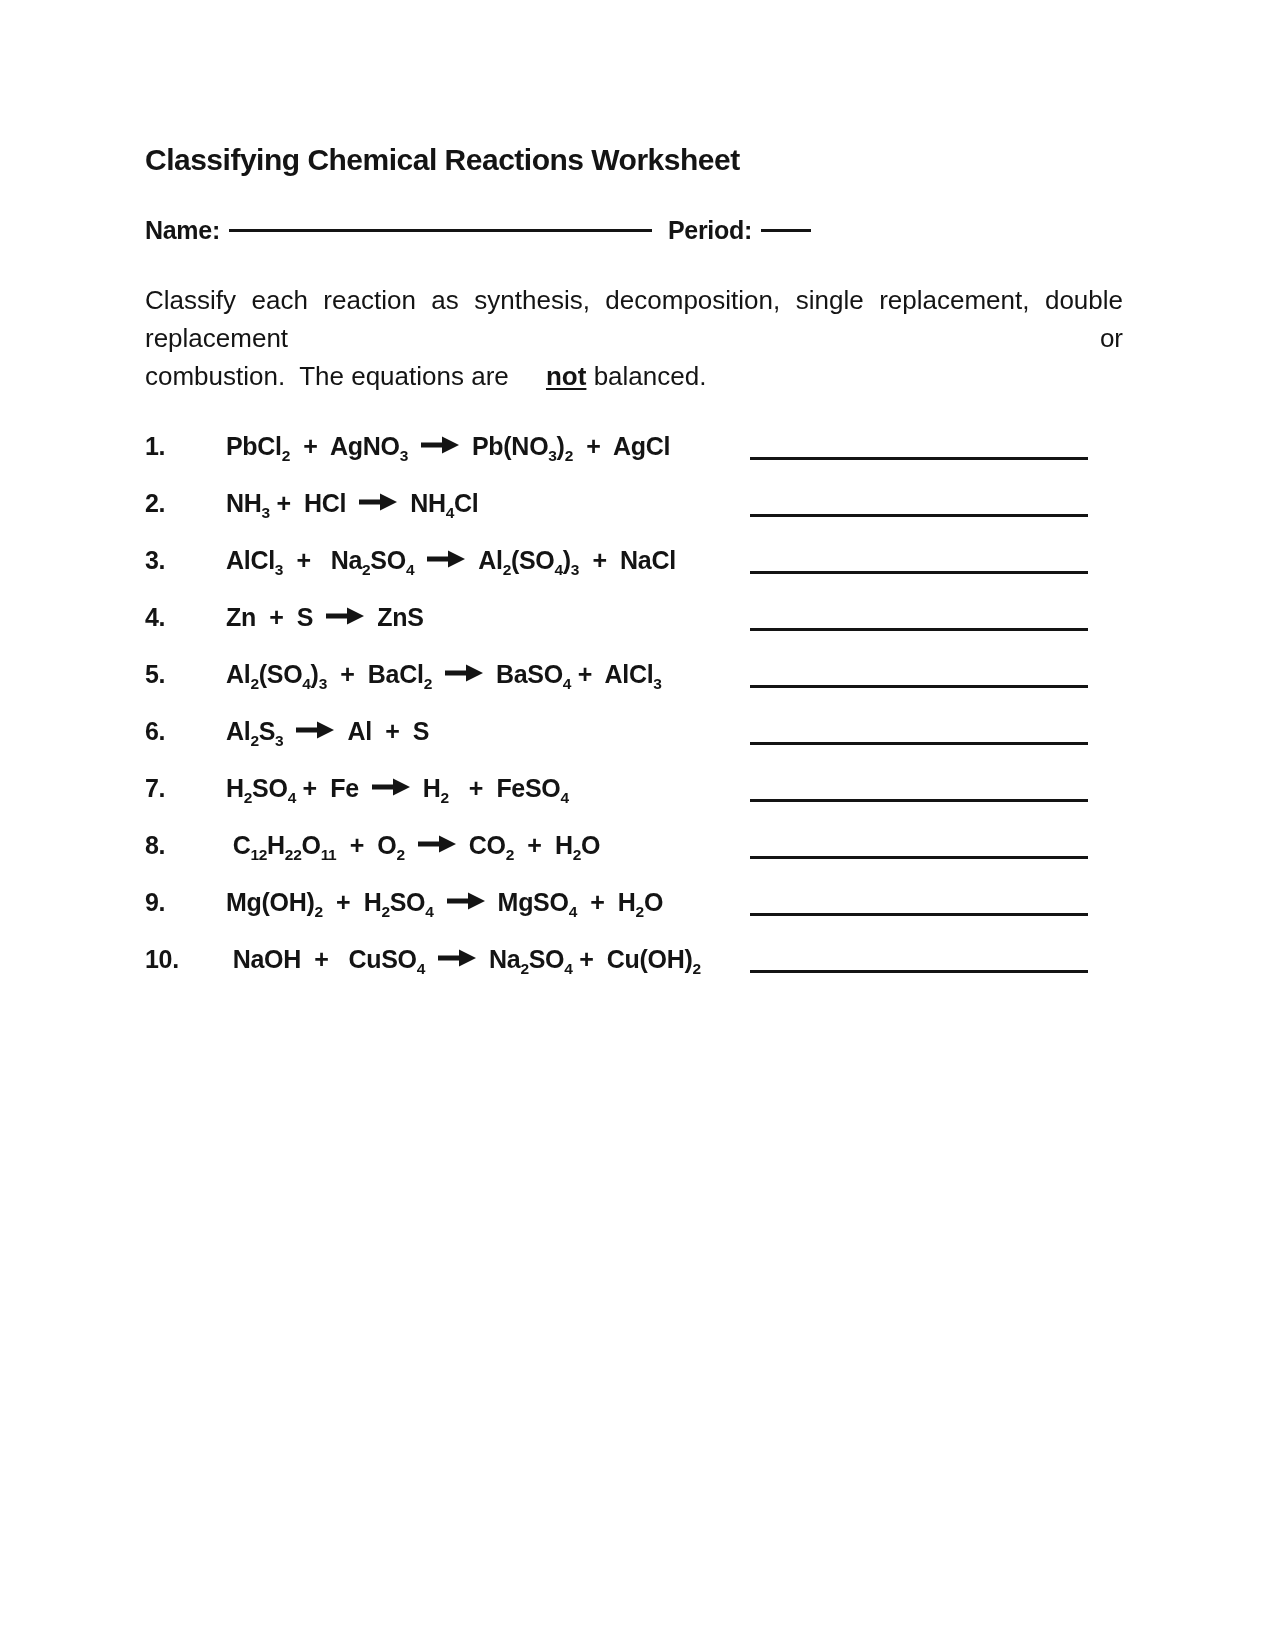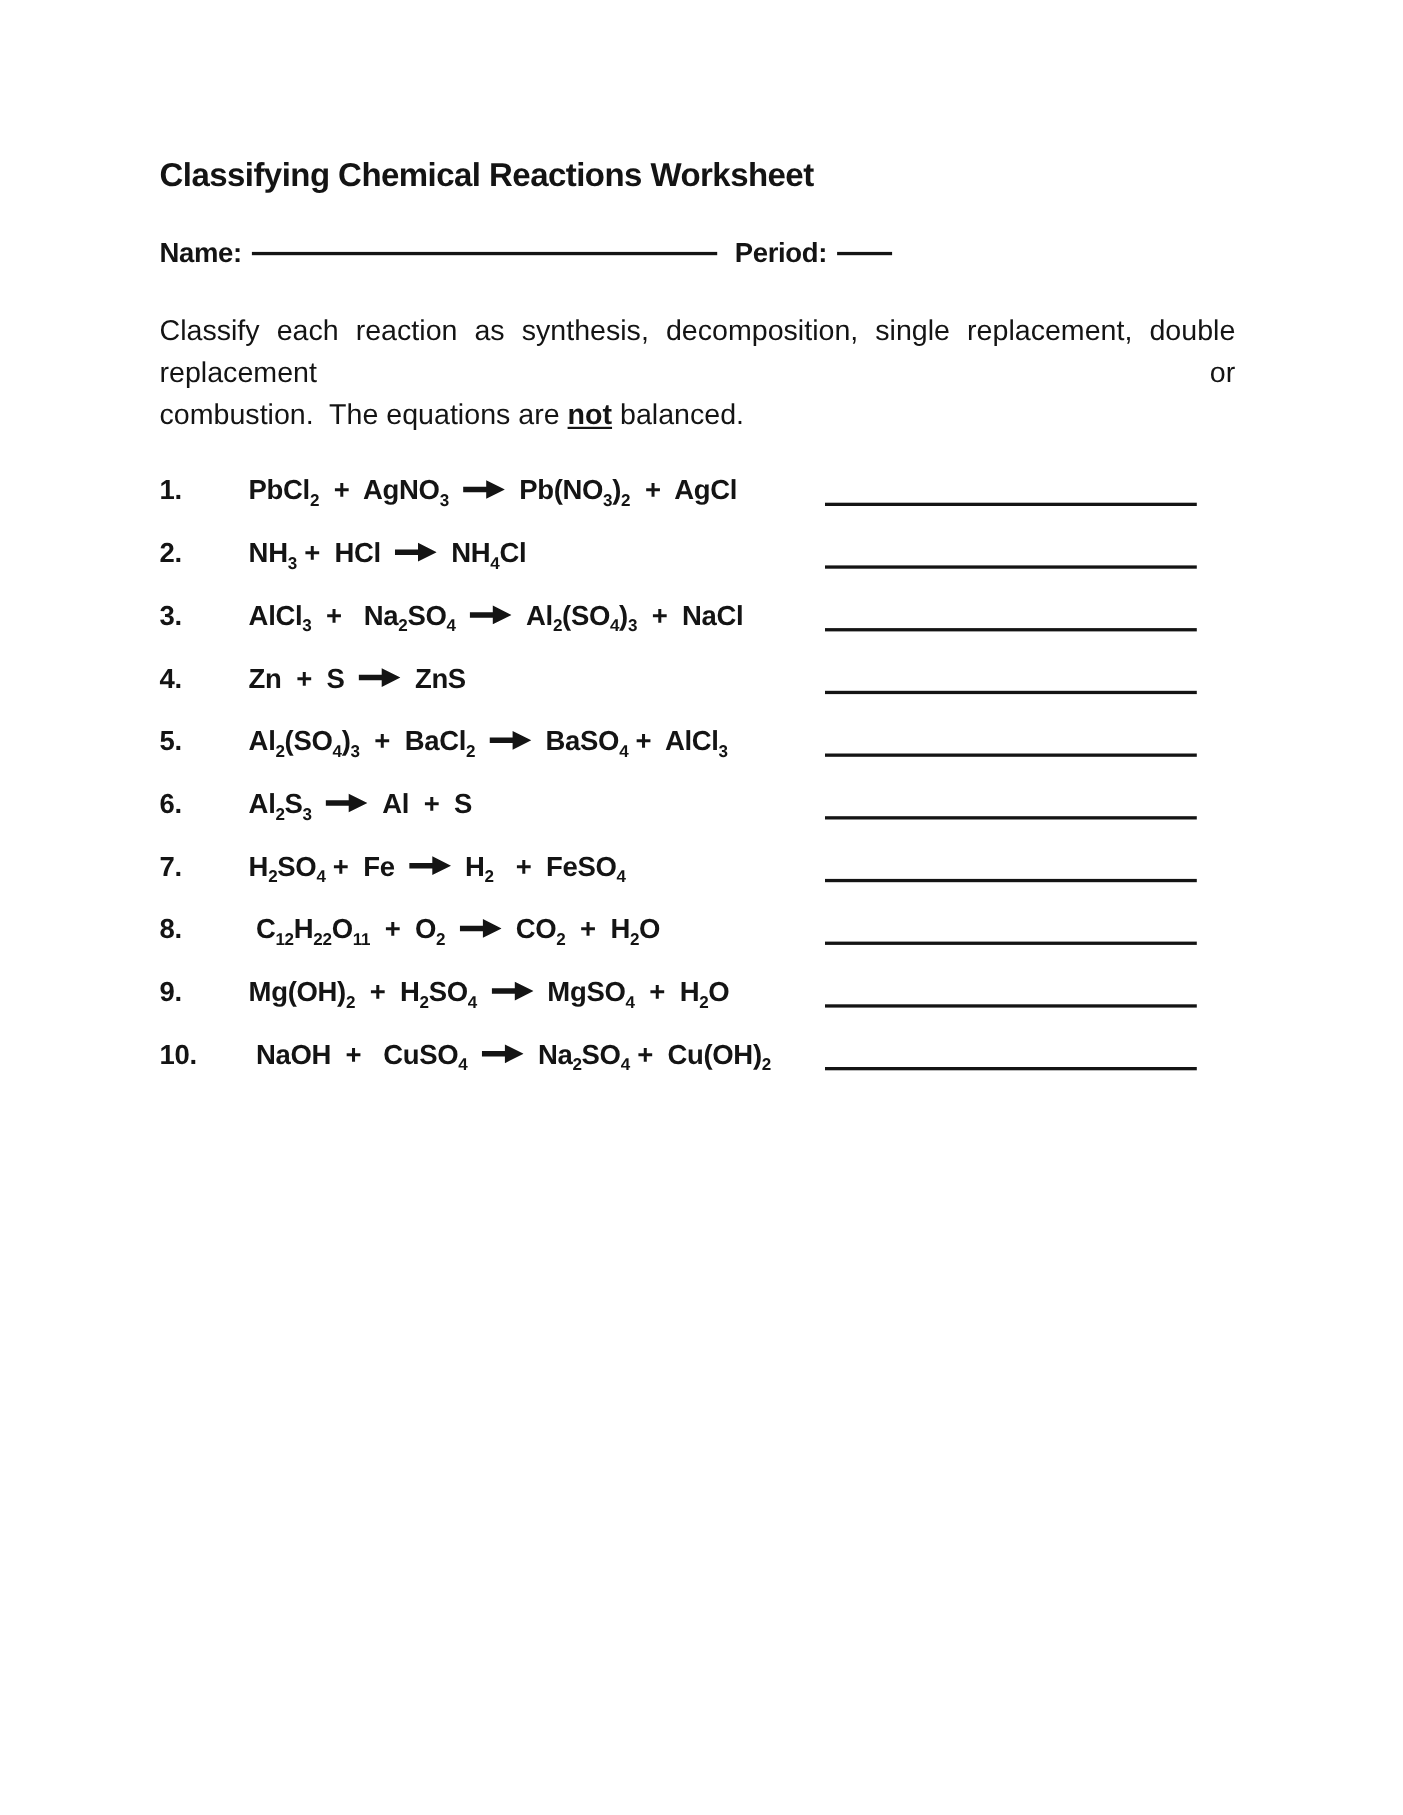--- a/index.html
+++ b/index.html
@@ -56,20 +56,21 @@
   .instr-line1 {
     text-align: justify;
     text-align-last: justify;
   }
   .instr-line2 { margin-top: 1px; }
   .emph-not {
     font-weight: bold;
     text-decoration: underline;
     text-decoration-thickness: 2px;
     text-underline-offset: 3px;
+    margin-left: 30px;
   }
 
   .reactions { margin-top: 34px; }
   .rrow {
     display: flex;
     align-items: flex-end;
     height: 31px;
     margin-bottom: 26px;
     font-size: 25px;
     font-weight: bold;

